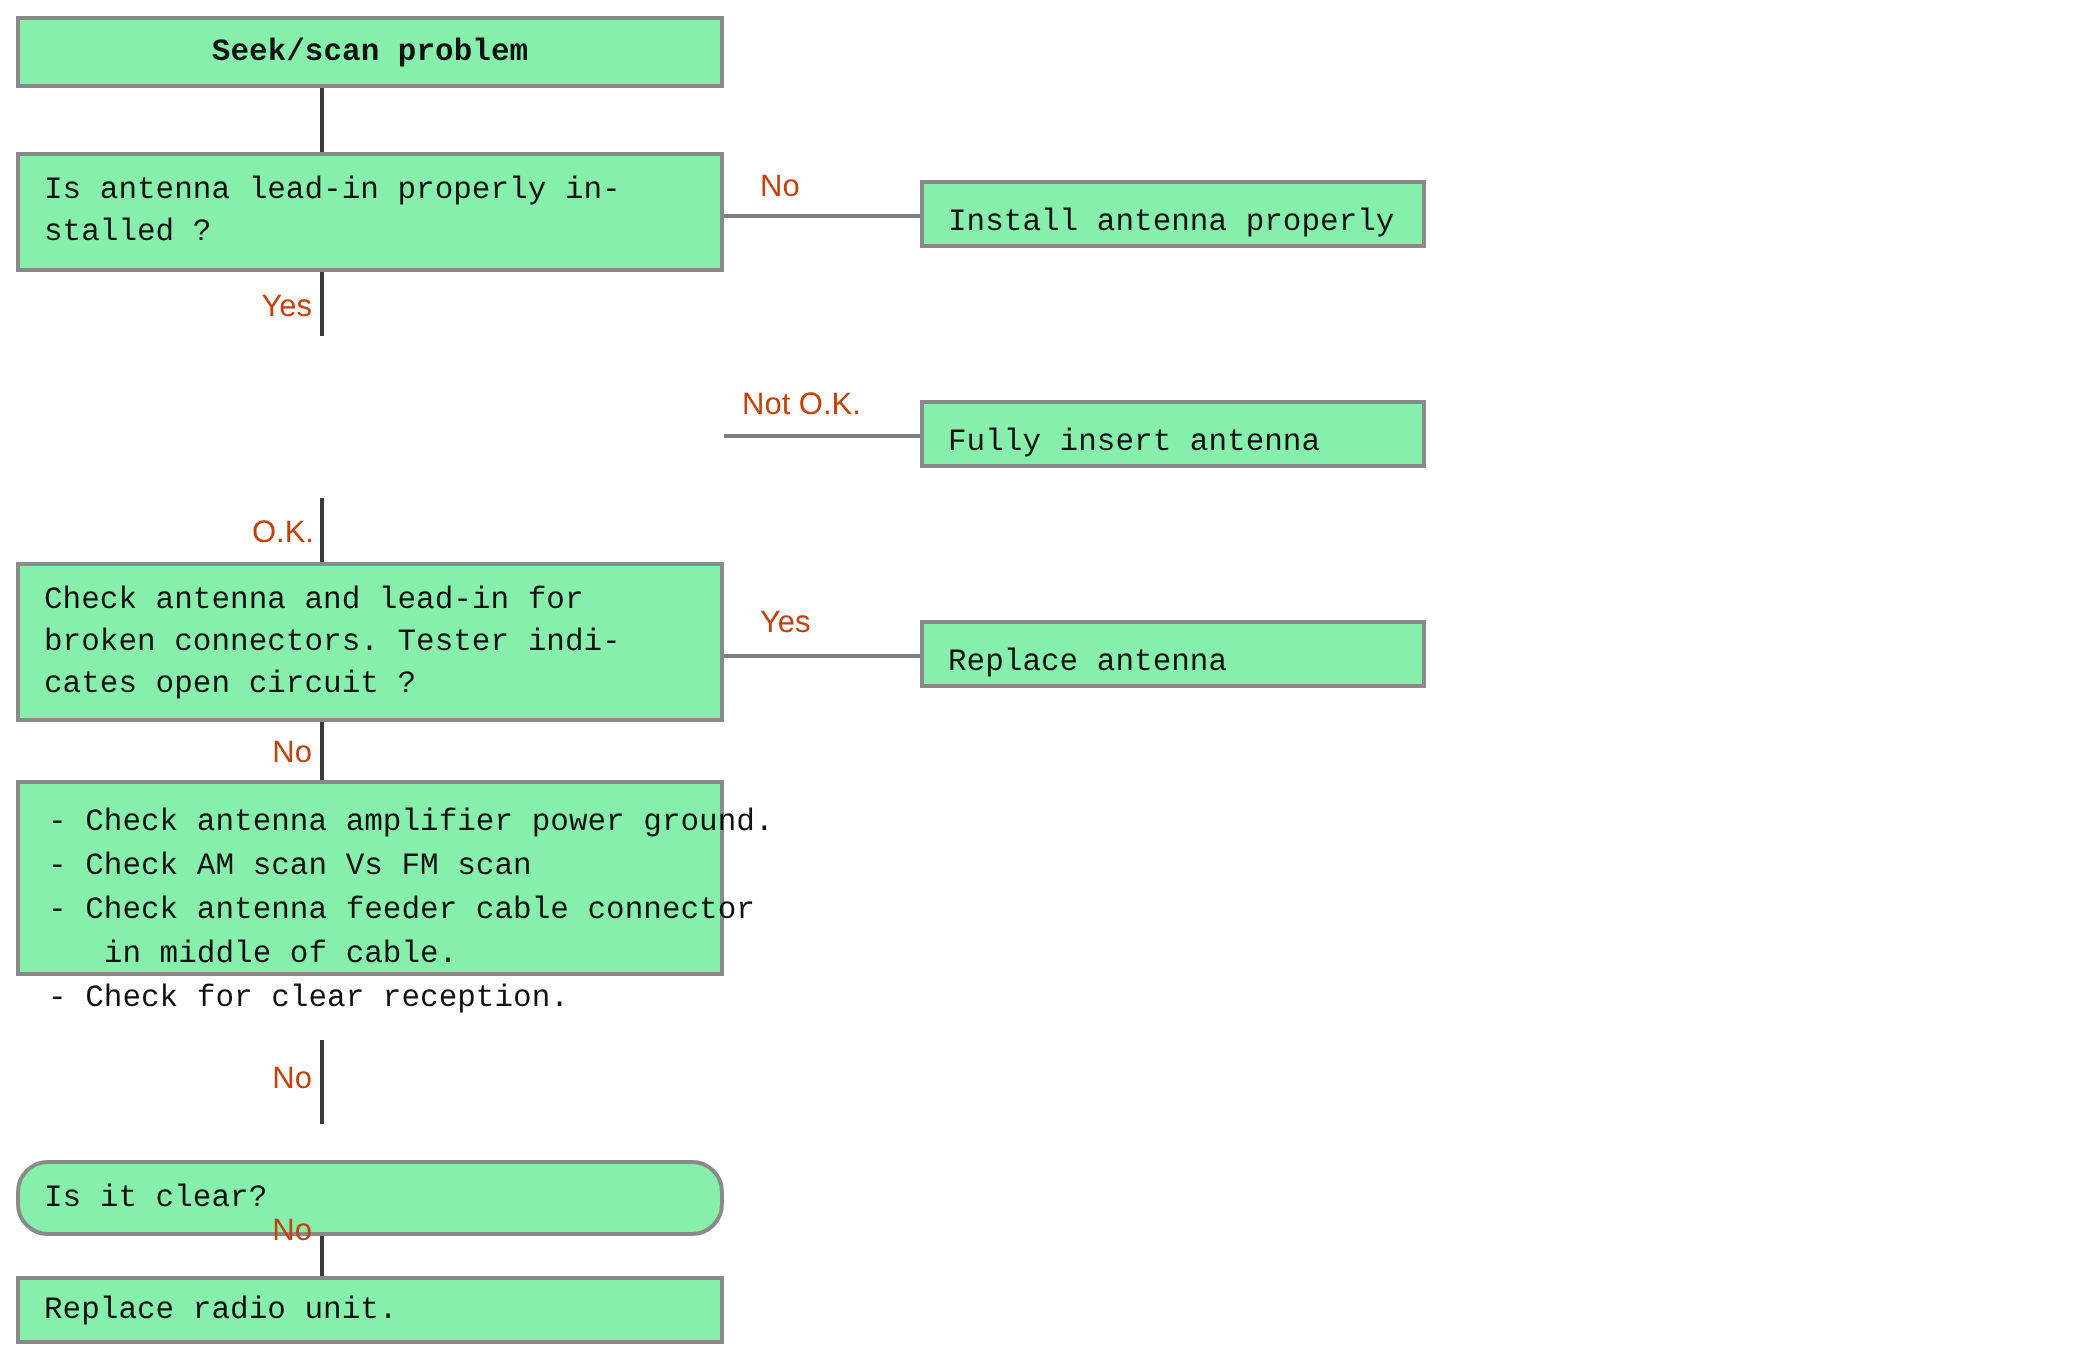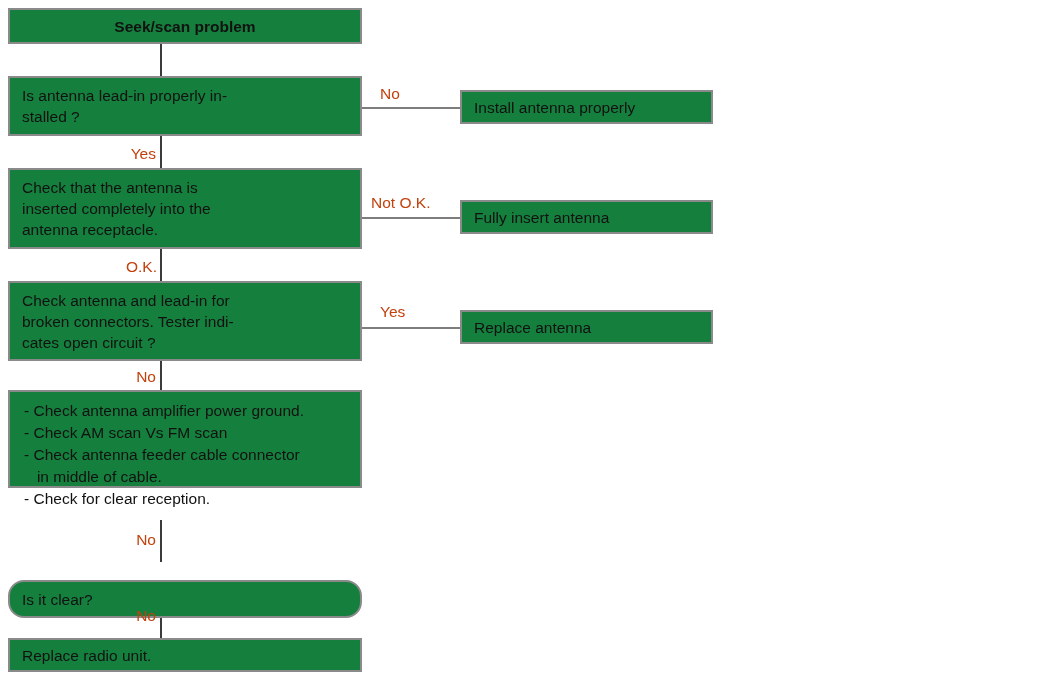--- a/index.html
+++ b/index.html
@@ -15,25 +15,26 @@
   #flowchart {
     position: relative;
     width: 1050px;
     height: 678px;
     background: #ffffff;
     overflow: hidden;
   }
   .node {
     position: absolute;
     box-sizing: border-box;
-    background: #15803d;
+    background: #86efac;
     border: 2px solid #8a8a8a;
     font-size: 15.5px;
     line-height: 21px;
     color: #111111;
+    font-family: Liberation Mono, monospace;
   }
   .node .node-text {
     display: block;
     white-space: pre-line;
     padding: 0;
   }
   
   .node.left {
     left: 8px;
     width: 354px;
@@ -50,21 +51,21 @@
     padding: 0;
     font-weight: bold;
     font-size: 15.5px;
   }
   
   .node.right {
     left: 460px;
     width: 253px;
     height: 34px;
     display: flex;
-    align-items: center;
+    align-items: flex-end;
     padding: 0 0 0 12px;
   }
   
   .node.listbox {
     padding: 8px 0 8px 14px;
   }
   .node.listbox .bullet-line {
     display: block;
     white-space: pre;
     font-size: 15.5px;
@@ -120,25 +121,20 @@
 
   <div class="node left" style="top:76px; height:60px;">
     <span class="node-text">Is antenna lead-in properly in-
 stalled ?</span>
   </div>
 
   <div class="node right" style="top:90px;">
     <span class="node-text">Install antenna properly</span>
   </div>
 
-  <div class="node left" style="top:168px; height:81px;">
-    <span class="node-text">Check that the antenna is
-inserted completely into the
-antenna receptacle.</span>
-  </div>
 
   <div class="node right" style="top:200px;">
     <span class="node-text">Fully insert antenna</span>
   </div>
 
   <div class="node left" style="top:281px; height:80px;">
     <span class="node-text">Check antenna and lead-in for
 broken connectors. Tester indi-
 cates open circuit ?</span>
   </div>

